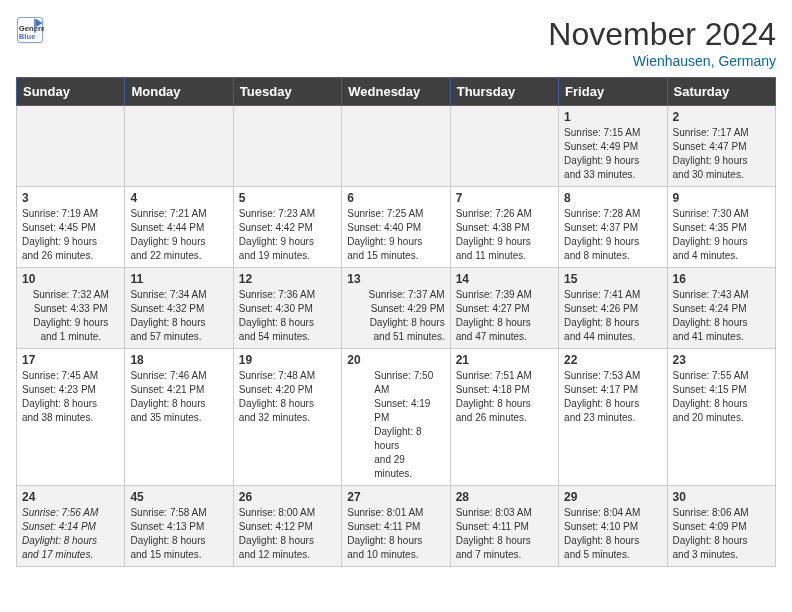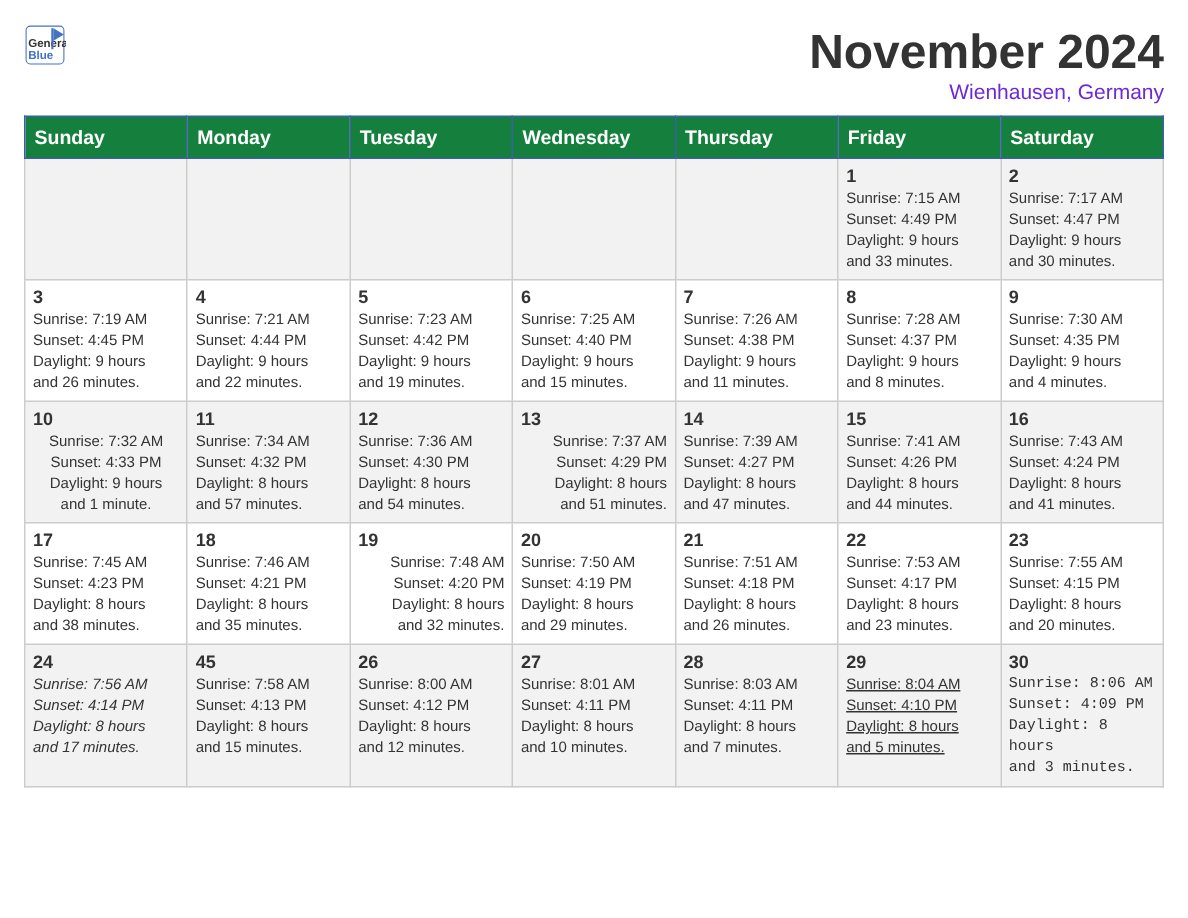--- a/index.html
+++ b/index.html
@@ -24,33 +24,33 @@
     .logo-icon {
       width: 28px;
       height: 28px;
     }
     .title-block {
       text-align: right;
     }
     .month-title {
       font-size: 32px;
       color: #333;
-      font-weight: bold;
+      font-weight: normal;
     }
     .location {
       font-size: 14px;
-      color: #6d28d9;
+      color: #0369a1;
     }
     table {
       width: 100%;
       border-collapse: collapse;
       table-layout: fixed;
     }
     thead tr th {
-      background-color: #15803d;
+      background-color: #404040;
       color: #fff;
       text-align: left;
       padding: 6px 6px;
       font-size: 13px;
       font-weight: bold;
       border: 1px solid #3a60a8;
     }
     tbody tr td {
       vertical-align: top;
       border: 1px solid #ccc;
@@ -245,28 +245,28 @@
         </td>
         <td>
           <span class="day-number">18</span>
           <div class="day-info" style="white-space: pre-line;">Sunrise: 7:46 AM
 Sunset: 4:21 PM
 Daylight: 8 hours
 and 35 minutes.</div>
         </td>
         <td>
           <span class="day-number">19</span>
-          <div class="day-info" style="white-space: pre-line; text-align: right;">Sunrise: 7:48 AM
+          <div class="day-info" style="white-space: pre-line;">Sunrise: 7:48 AM
 Sunset: 4:20 PM
 Daylight: 8 hours
 and 32 minutes.</div>
         </td>
         <td>
           <span class="day-number">20</span>
-          <div class="day-info" style="white-space: pre-line;">Sunrise: 7:50 AM
+          <div class="day-info" style="white-space: pre-line; margin-left: 27px;">Sunrise: 7:50 AM
 Sunset: 4:19 PM
 Daylight: 8 hours
 and 29 minutes.</div>
         </td>
         <td>
           <span class="day-number">21</span>
           <div class="day-info" style="white-space: pre-line;">Sunrise: 7:51 AM
 Sunset: 4:18 PM
 Daylight: 8 hours
 and 26 minutes.</div>
@@ -317,27 +317,27 @@
         </td>
         <td>
           <span class="day-number">28</span>
           <div class="day-info" style="white-space: pre-line;">Sunrise: 8:03 AM
 Sunset: 4:11 PM
 Daylight: 8 hours
 and 7 minutes.</div>
         </td>
         <td>
           <span class="day-number">29</span>
-          <div class="day-info" style="white-space: pre-line; text-decoration: underline;">Sunrise: 8:04 AM
+          <div class="day-info" style="white-space: pre-line;">Sunrise: 8:04 AM
 Sunset: 4:10 PM
 Daylight: 8 hours
 and 5 minutes.</div>
         </td>
         <td>
           <span class="day-number">30</span>
-          <div class="day-info" style="white-space: pre-line; font-family: Liberation Mono, monospace;">Sunrise: 8:06 AM
+          <div class="day-info" style="white-space: pre-line;">Sunrise: 8:06 AM
 Sunset: 4:09 PM
 Daylight: 8 hours
 and 3 minutes.</div>
         </td>
       </tr>
     </tbody>
 </table>
 
 </body></html>

